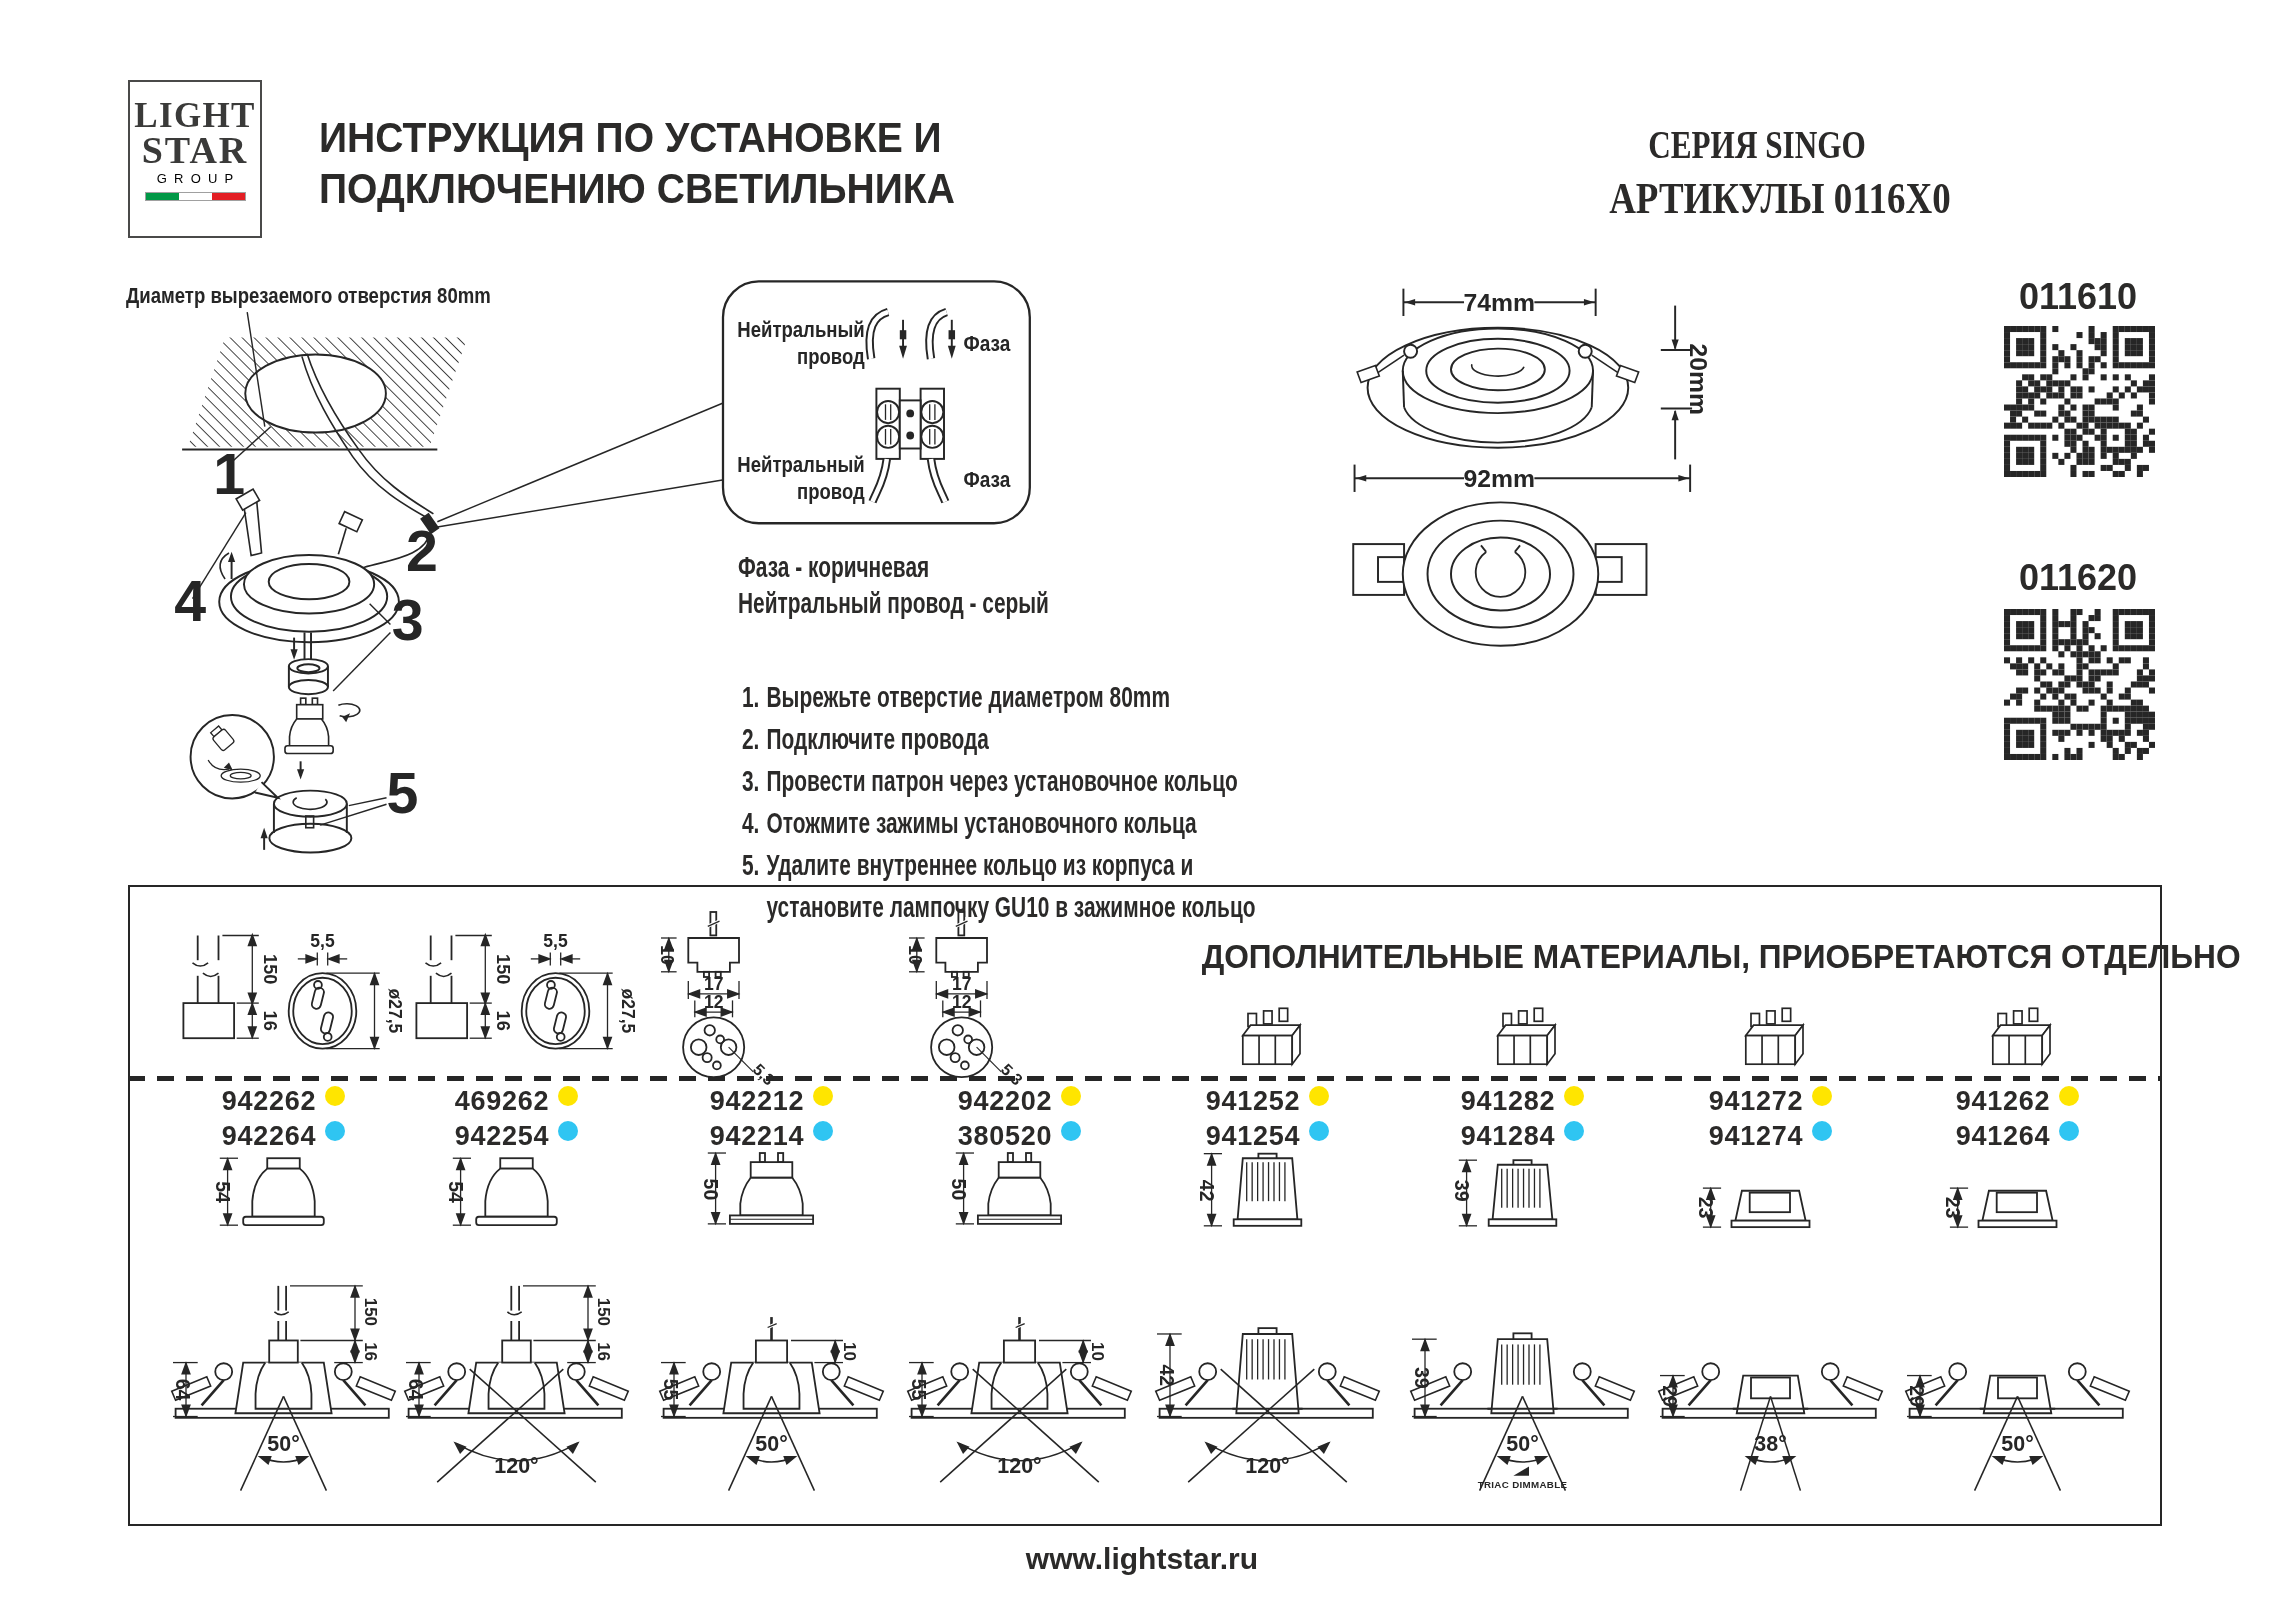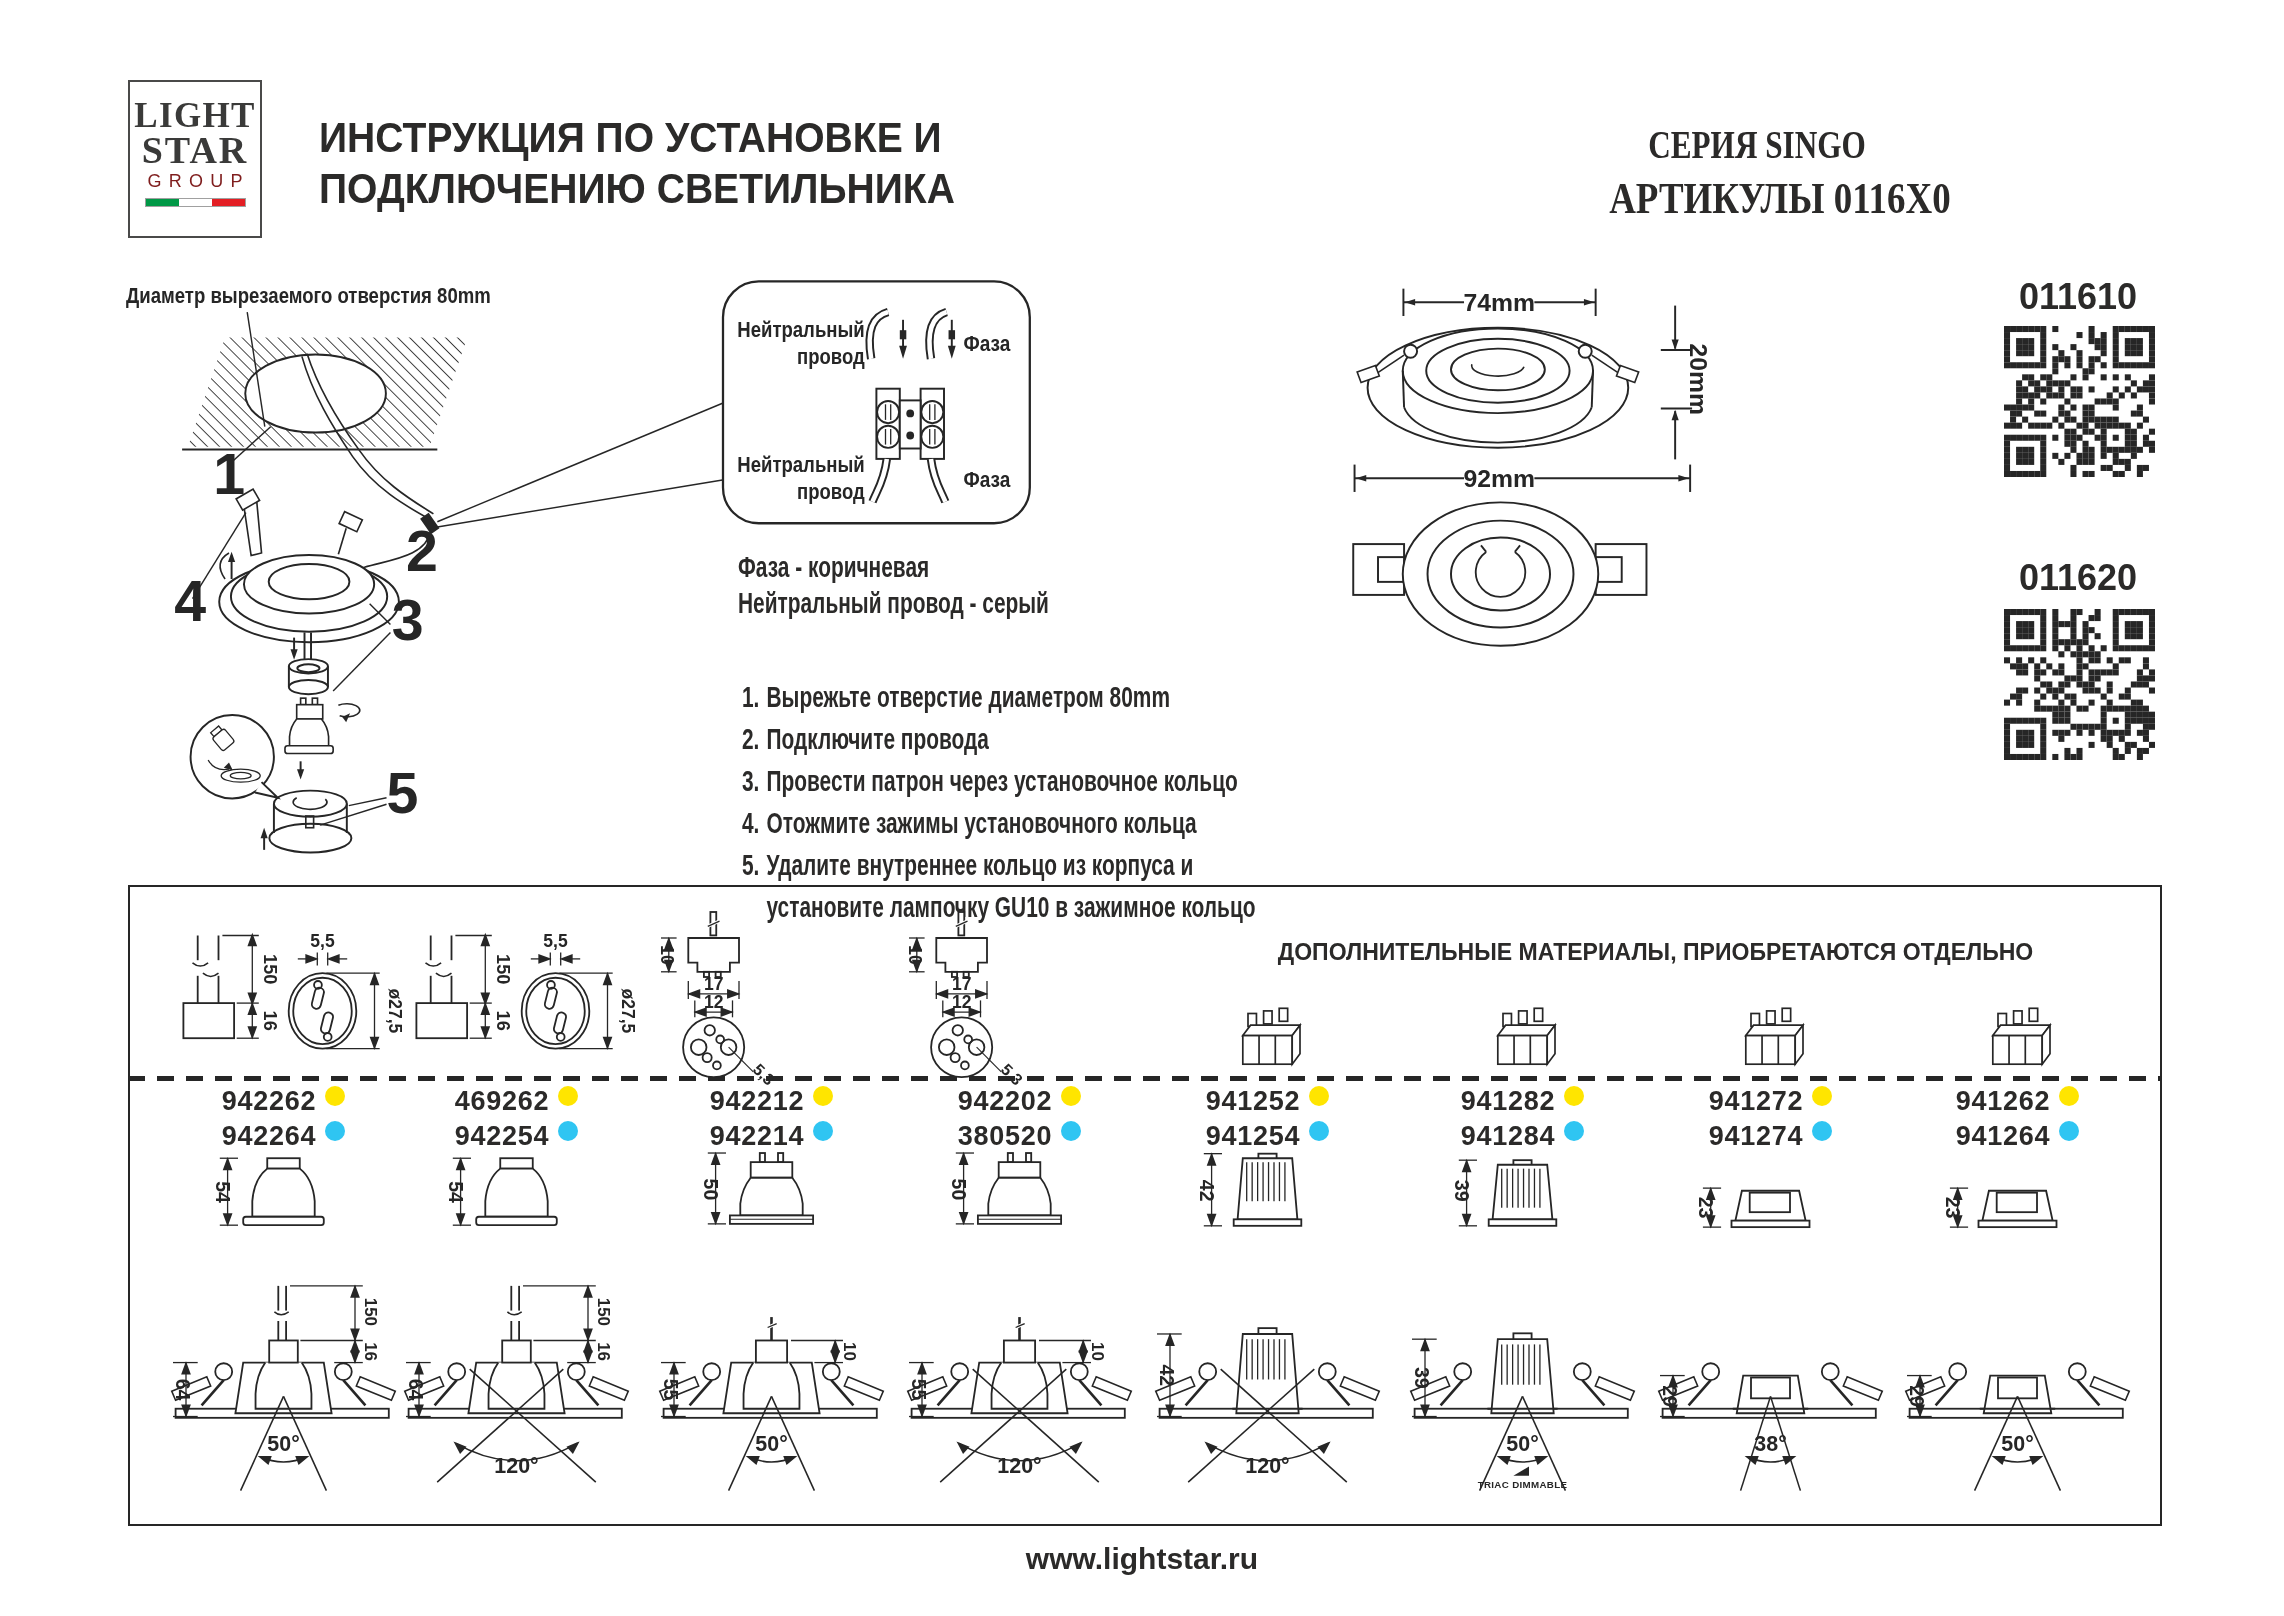--- a/index.html
+++ b/index.html
@@ -6,21 +6,21 @@
   #page{position:relative;width:2284px;height:1616px;background:#ffffff;
         font-family:"Liberation Sans",sans-serif;color:#2b2a29;overflow:hidden;}
   .abs{position:absolute;}
   svg{position:absolute;overflow:visible;}
   svg text{fill:#262626;font-family:"Liberation Sans",sans-serif;font-weight:bold;}
   
   .logo-box{left:128px;top:80px;width:134px;height:158px;border:2px solid #4a4a49;
             text-align:center;box-sizing:border-box;padding-top:17px;}
   .logo-light{font-family:"Liberation Serif",serif;font-weight:bold;font-size:35px;line-height:33px;letter-spacing:1.3px;color:#3a3a39;}
   .logo-star{font-family:"Liberation Serif",serif;font-weight:bold;font-size:38px;line-height:36px;letter-spacing:2px;color:#3a3a39;}
-  .logo-group{font-size:18px;font-weight:normal;letter-spacing:7.2px;margin-top:2.6px;color:#7f1d1d;text-indent:7.2px;}
+  .logo-group{font-size:13px;font-weight:normal;letter-spacing:7.2px;margin-top:2.6px;color:#000000;text-indent:7.2px;}
   .logo-flag{width:99px;height:7.2px;margin:6.5px auto 0;display:flex;border:0.7px solid #a0a0a0;}
   .logo-flag span{flex:1;}
   
   .page-title{left:319px;top:112px;font-size:42px;font-weight:bold;line-height:51px;
               transform:scaleX(.93);transform-origin:left top;white-space:nowrap;}
   .series{left:1505px;top:121px;width:651px;text-align:left;font-family:Liberation Serif, serif;}
   .series-line1{font-size:40px;font-weight:bold;transform:scaleX(.78);transform-origin:right top;white-space:nowrap;}
   .series-line2{font-size:44px;font-weight:bold;transform:scaleX(.84);transform-origin:right top;margin-top:5.2px;white-space:nowrap;}
   .art-code{left:2000px;width:156px;text-align:center;font-size:36px;font-weight:bold;}
   
@@ -28,21 +28,21 @@
          transform:scaleX(.72);transform-origin:left top;white-space:nowrap;}
   .steps{left:742px;top:676px;font-size:29px;font-weight:bold;line-height:42px;
          transform:scaleX(.72);transform-origin:left top;width:1107px;}
   .step{display:flex;}
   .step-num{width:34px;flex:none;}
   .step-text{width:749px;}
   
   .panel{left:128px;top:885px;width:2034px;height:641px;border:2px solid #262626;box-sizing:border-box;}
   .catalog-title{left:128px;top:847px;width:2034px;text-align:center;font-size:30px;font-weight:bold;}
   .catalog-title span{display:inline-block;transform:scaleX(.88);transform-origin:center;white-space:nowrap;}
-  .extras-title{left:1180px;top:938px;width:951px;text-align:center;font-size:24px;font-weight:bold;}
+  .extras-title{left:1180px;top:938px;width:951px;text-align:center;font-size:33px;font-weight:bold;}
   .extras-title span{display:inline-block;transform:scaleX(.96);white-space:nowrap;}
   .dashes{left:128px;top:1076px;width:2034px;height:4.6px;
           background:repeating-linear-gradient(90deg,#262626 0 17px,transparent 17px 29px);}
   .codes{width:247px;}
   .code-row{display:flex;justify-content:center;height:35px;}
   .code{font-size:27px;font-weight:bold;letter-spacing:0.7px;}
   .dot{width:20px;height:20px;border-radius:50%;margin-left:9px;flex:none;}
   .footer{left:0;top:1542px;width:2284px;text-align:center;font-size:30px;font-weight:bold;}
 </style>
 </head>

